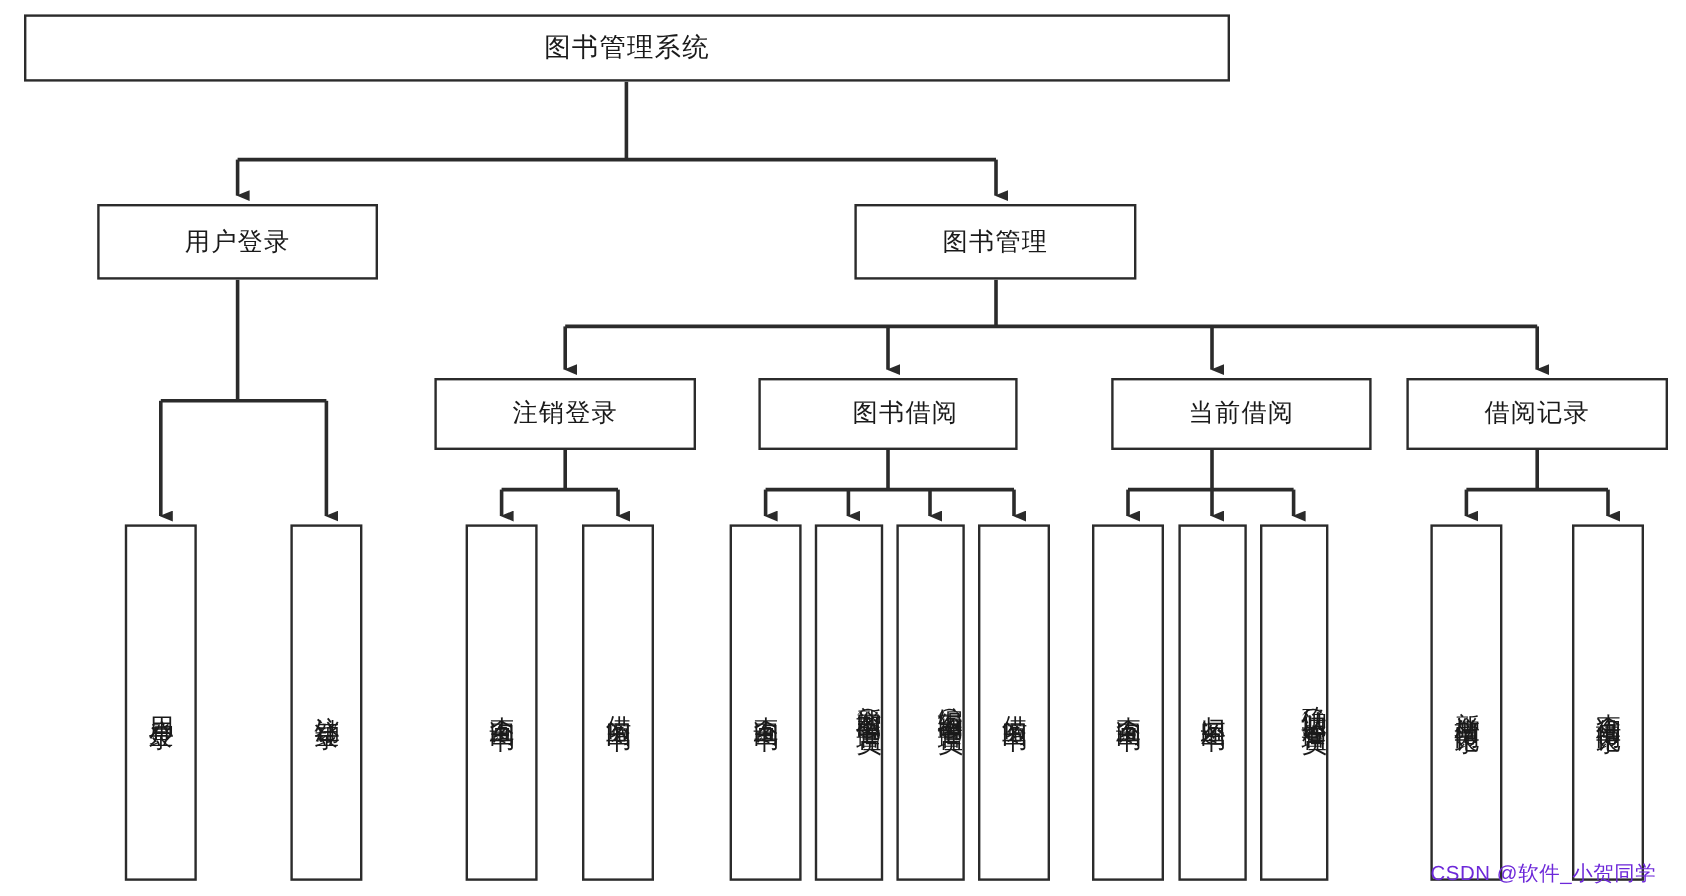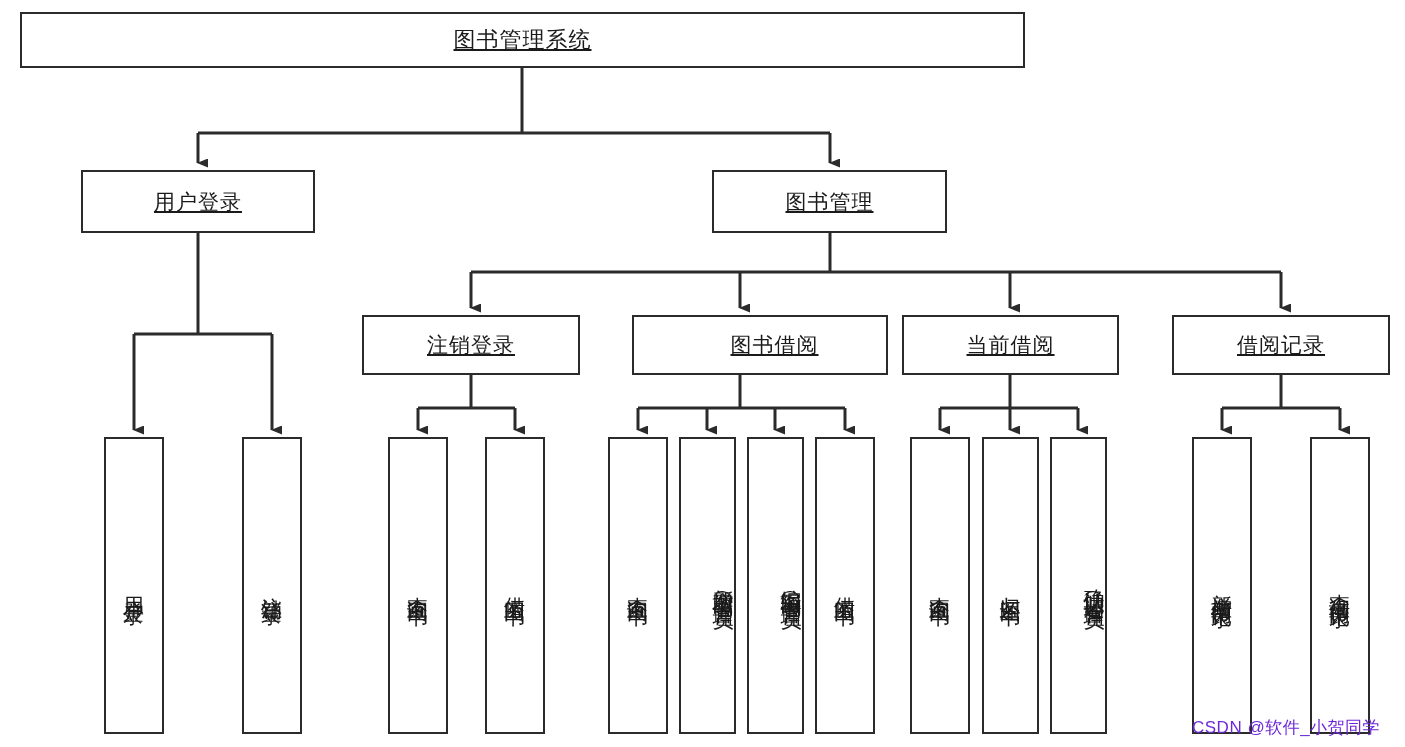--- a/index.html
+++ b/index.html
@@ -33,21 +33,20 @@
     color: #1a1a1a;
     display: flex;
     align-items: center;
     justify-content: center;
     text-align: center;
   }
   .node.horiz {
     font-size: 21px;
     letter-spacing: 1px;
     line-height: 1.2;
-    text-decoration: underline;
   }
   .node.root {
     font-size: 22px;
   }
   .node.vert {
     writing-mode: vertical-rl;
     text-orientation: upright;
     font-size: 21px;
     letter-spacing: 3px;
     line-height: 1.0;
@@ -131,24 +130,24 @@
   <div class="node horiz" style="left:81px; top:170px; width:234px; height:63px;">
     <span>用户登录</span>
   </div>
   <div class="node horiz" style="left:712px; top:170px; width:235px; height:63px;text-align:right;">
     <span>图书管理</span>
   </div>
 
   <div class="node horiz" style="left:362px; top:315px; width:218px; height:60px;">
     <span>注销登录</span>
   </div>
-  <div class="node horiz" style="left:632px; top:315px; width:256px; height:60px;padding-left:29px;">
+  <div class="node horiz" style="left:632px; top:315px; width:216px; height:60px;padding-left:29px;">
     <span>图书借阅</span>
   </div>
-  <div class="node horiz" style="left:902px; top:315px; width:217px; height:60px;">
+  <div class="node horiz" style="left:926px; top:315px; width:217px; height:60px;">
     <span>当前借阅</span>
   </div>
   <div class="node horiz" style="left:1172px; top:315px; width:218px; height:60px;">
     <span>借阅记录</span>
   </div>
 
   <div class="node vert centered" style="left:104px; top:437px; width:60px; height:297px;">
     <span>用户登录</span>
   </div>
   <div class="node vert centered" style="left:242px; top:437px; width:60px; height:297px;">

